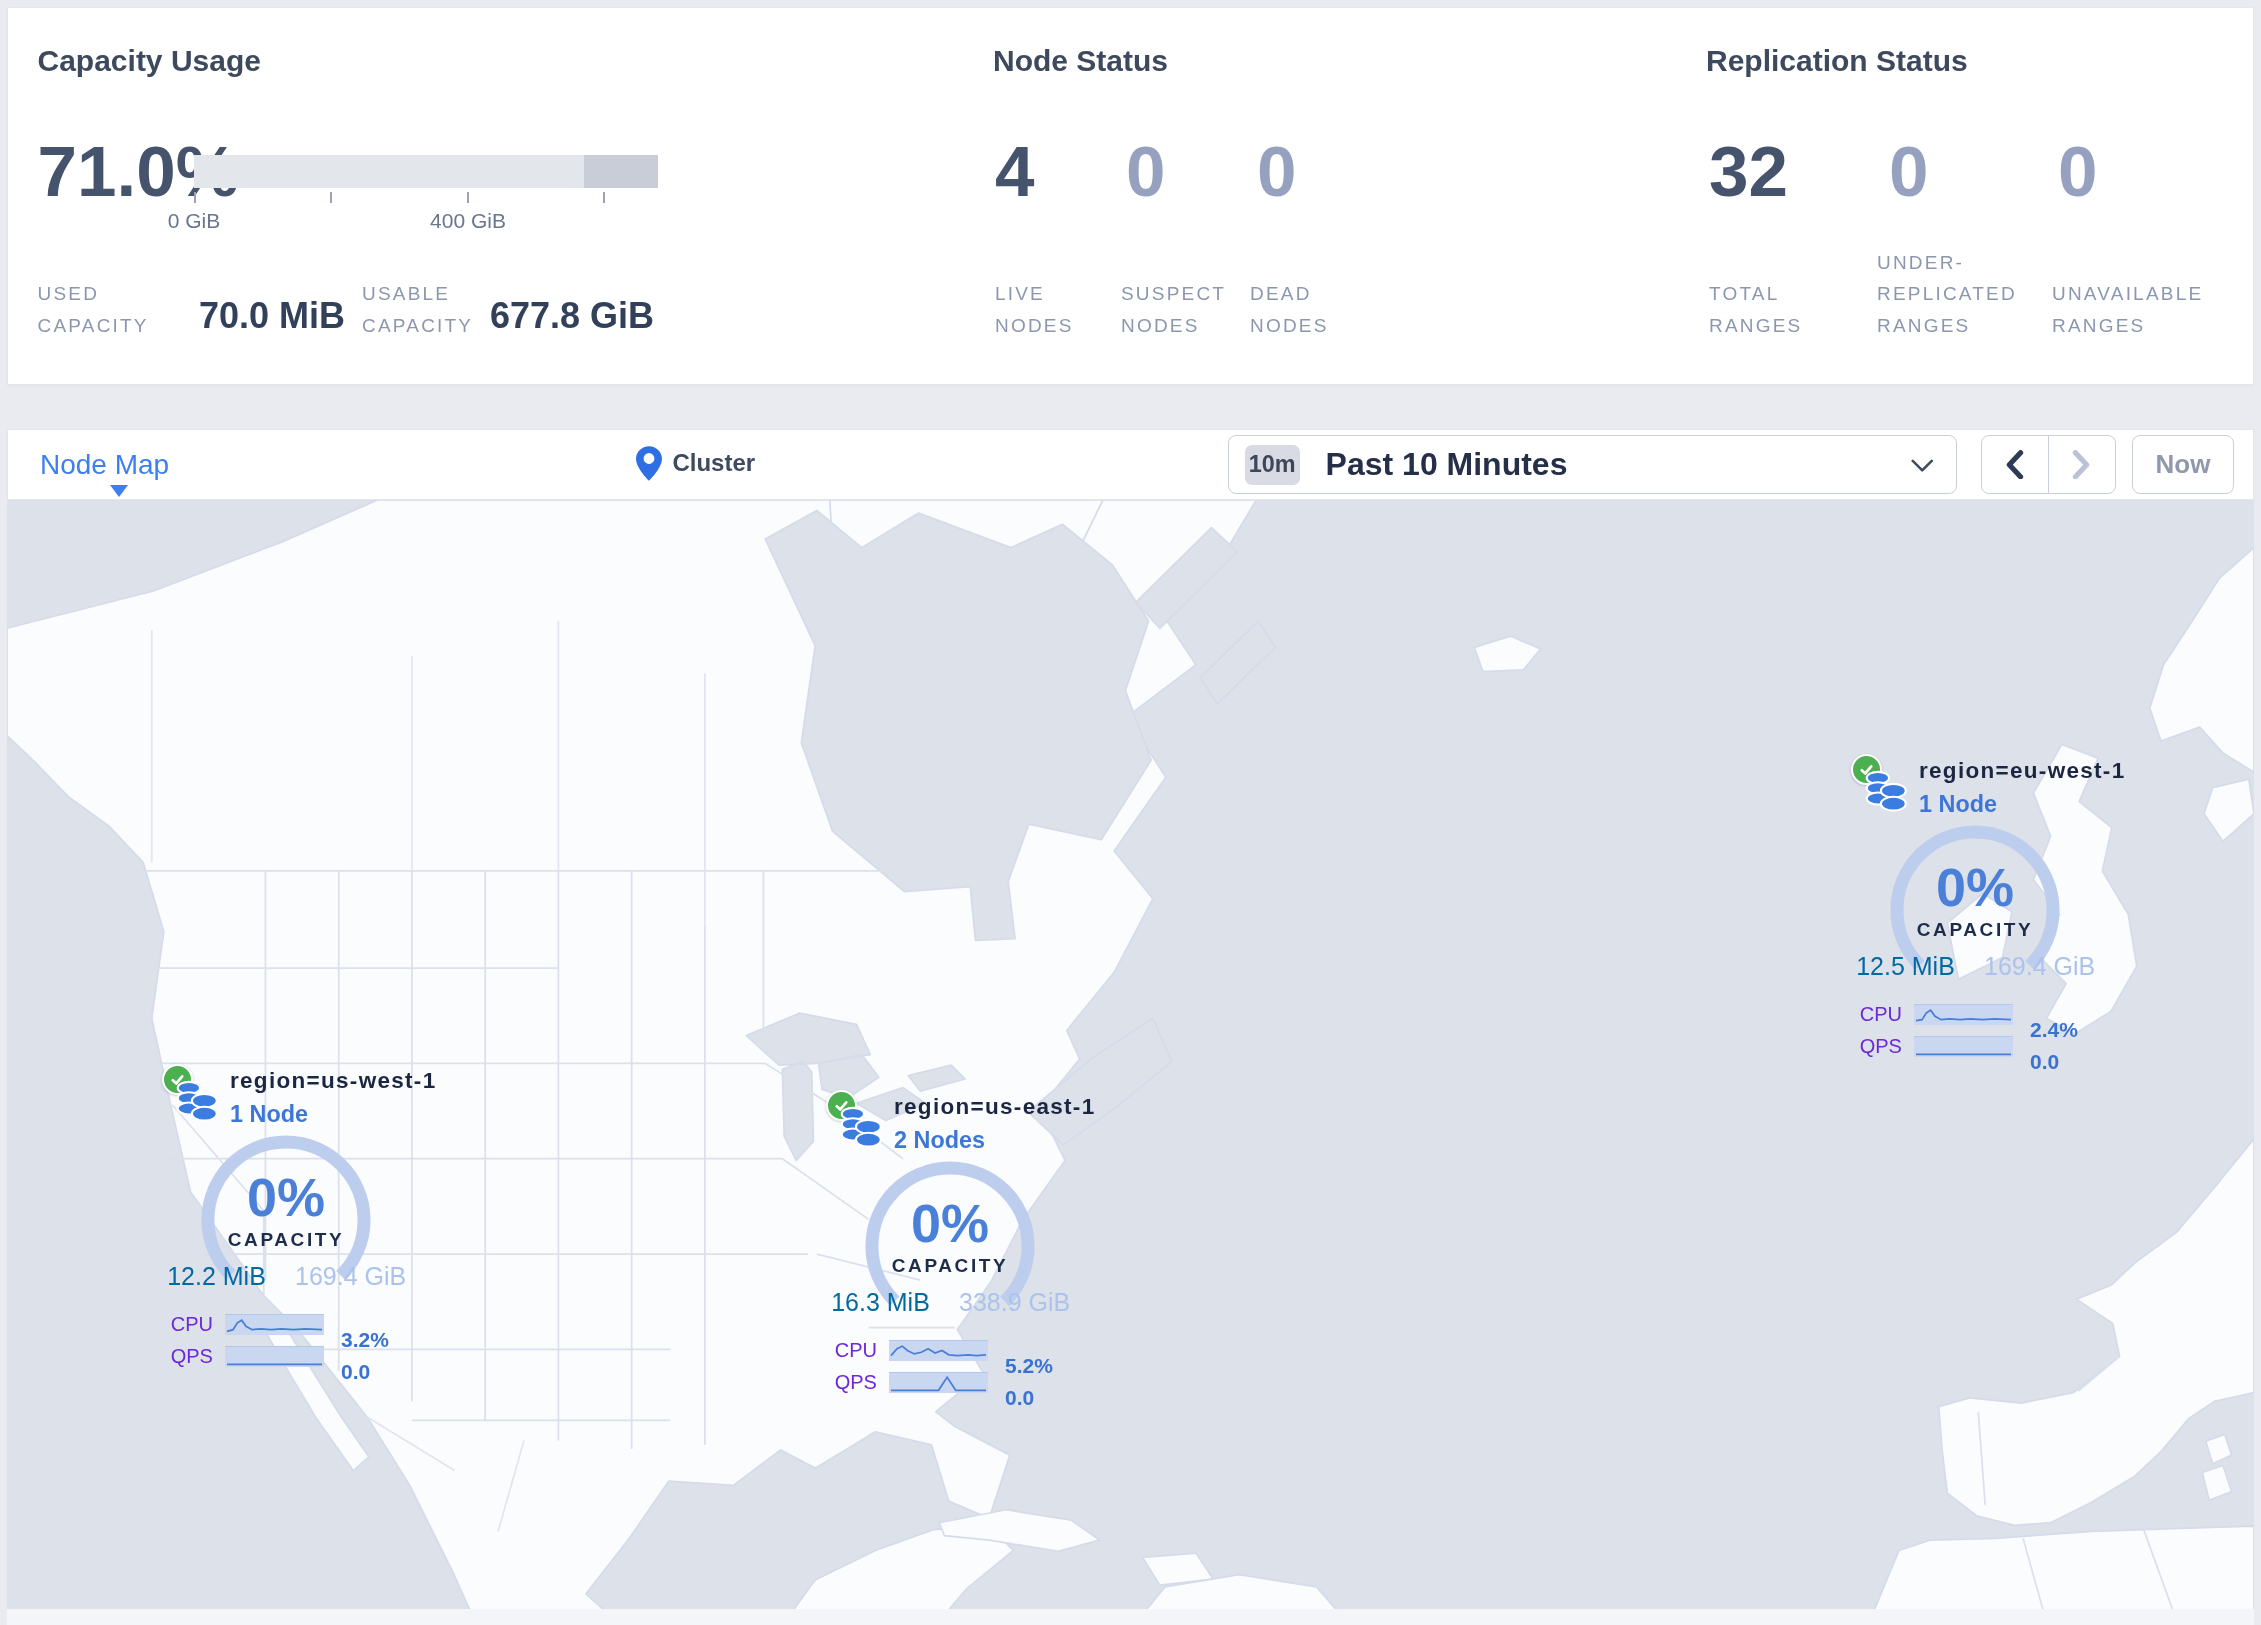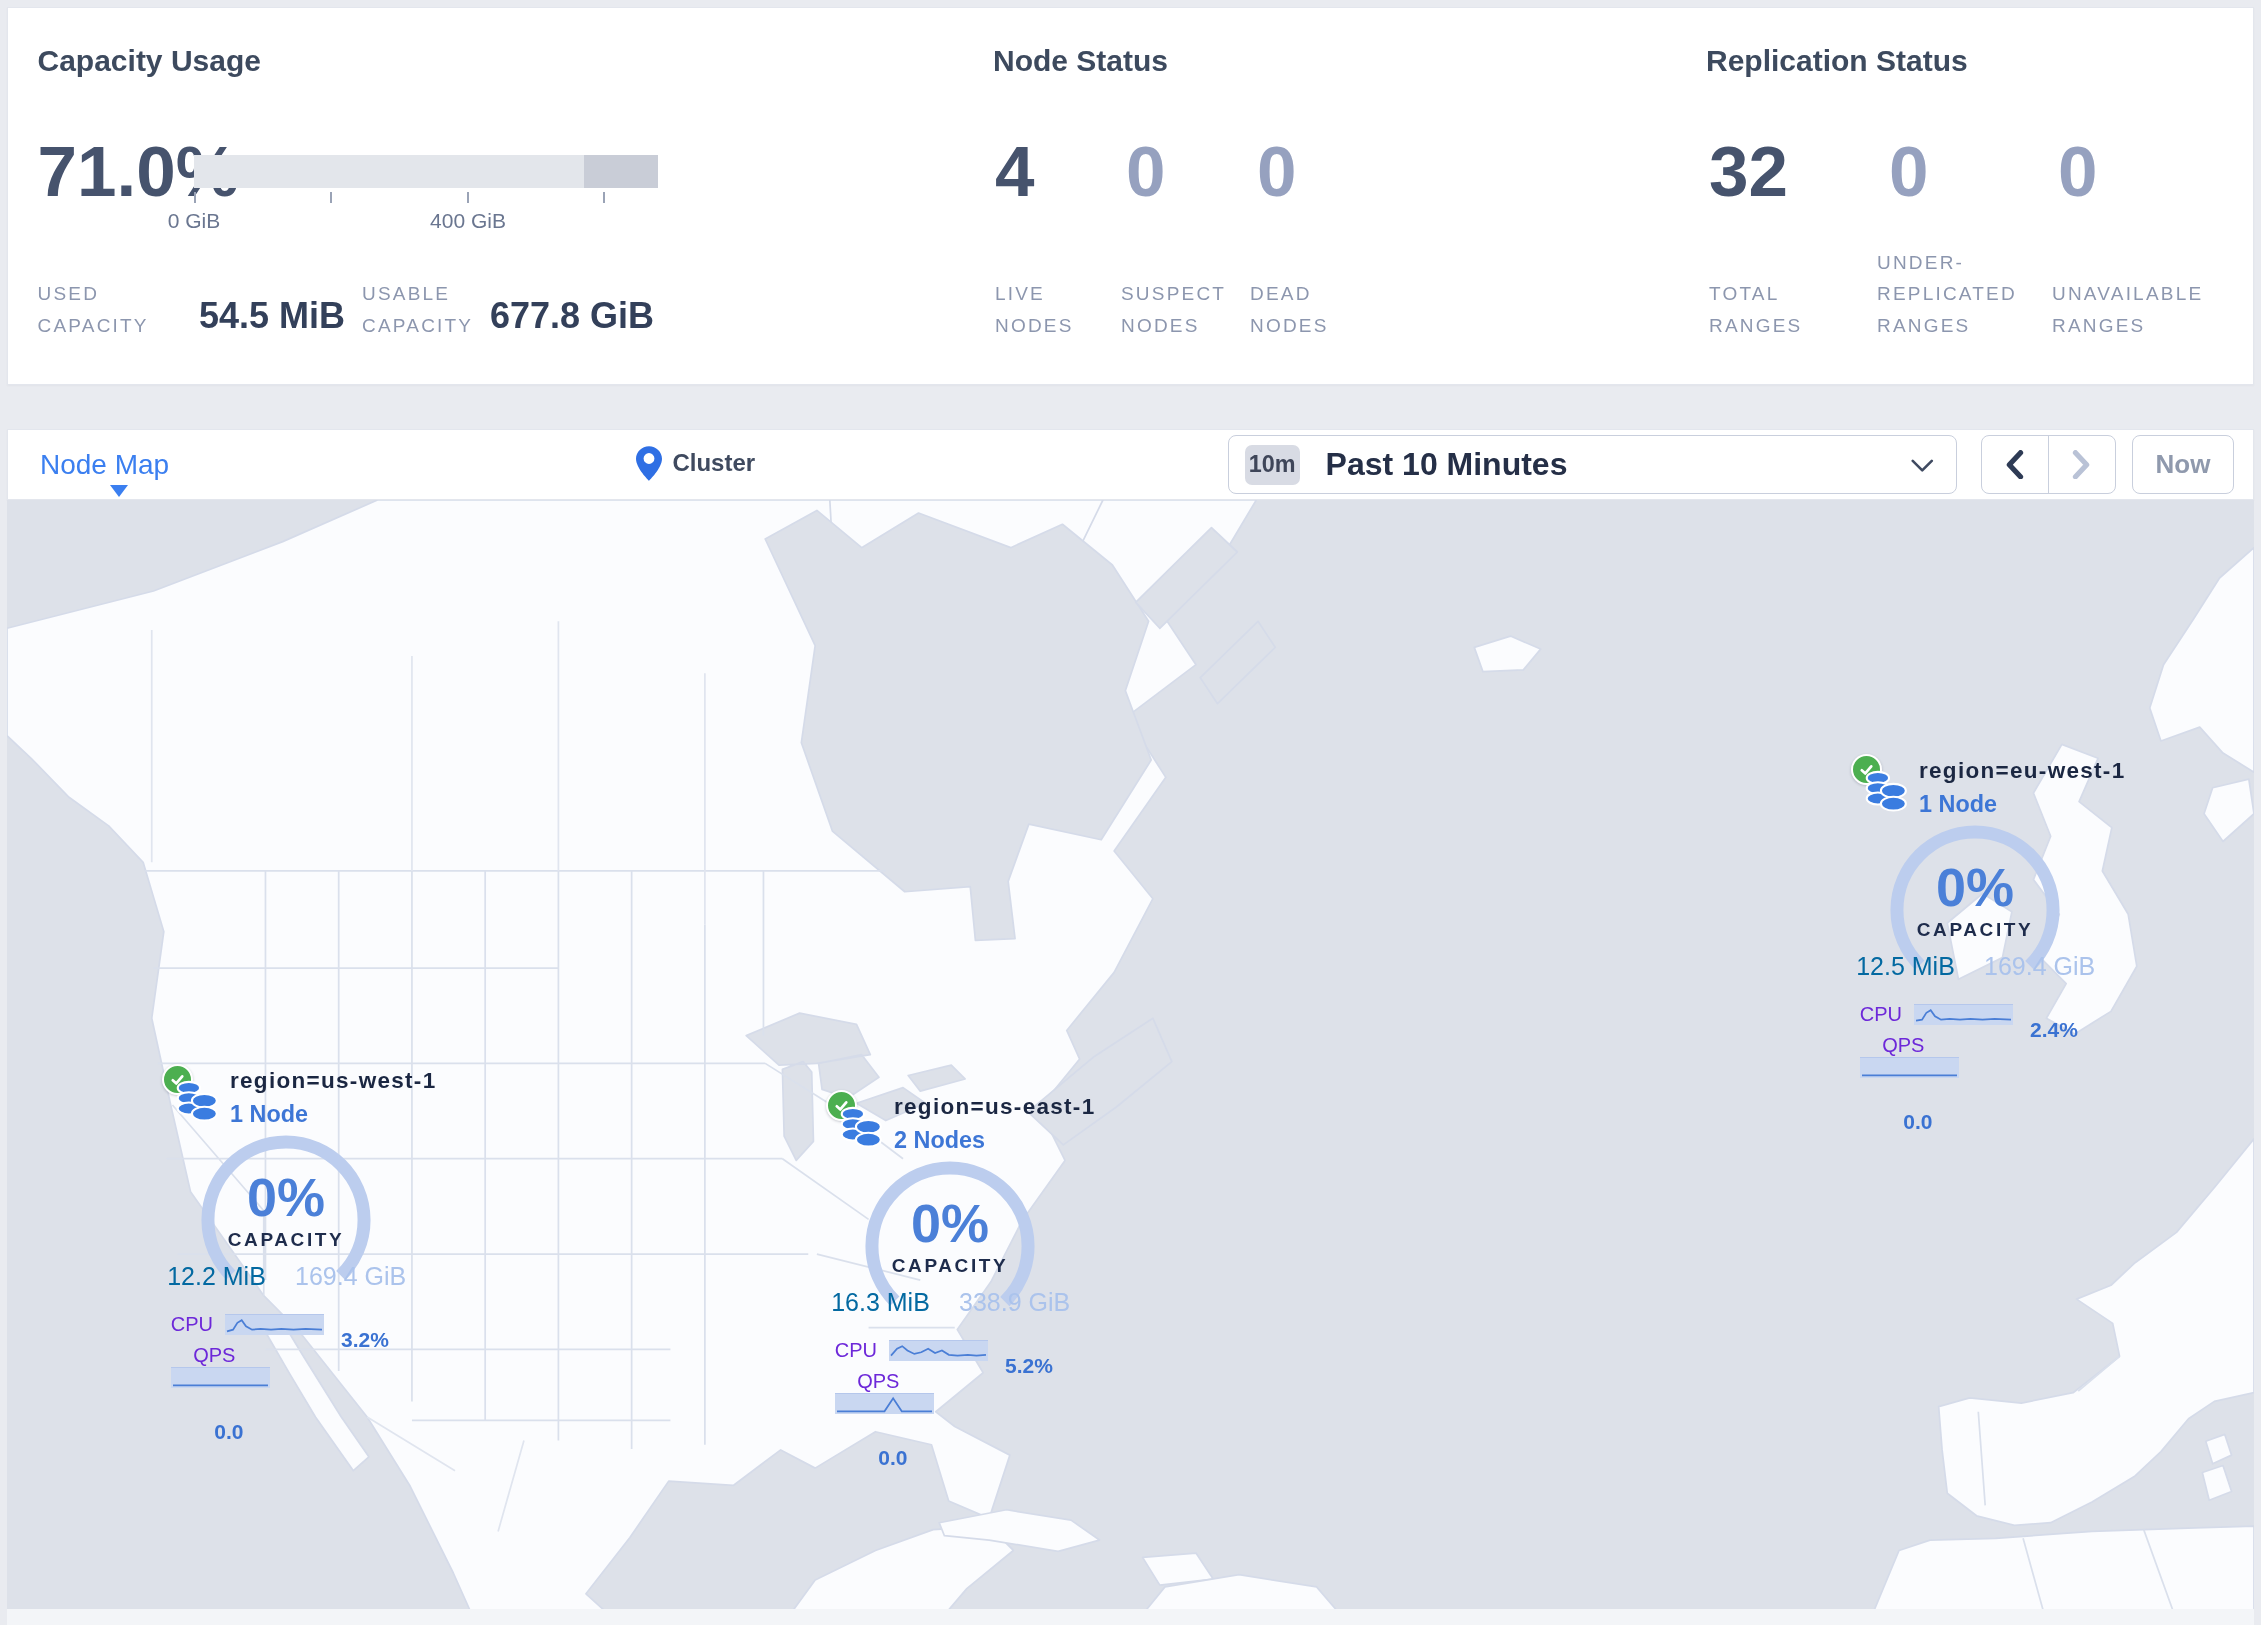--- a/index.html
+++ b/index.html
@@ -50,21 +50,21 @@
   .marker .region { font-size:22.5px; font-weight:700; color:#1b2742; letter-spacing:1.3px; white-space:nowrap; }
   .marker .nodes { font-size:23.4px; font-weight:700; color:#3d76d6; margin-top:7px; }
   .marker .gauge { position:absolute; left:39px; top:71px; }
   .marker .pct { position:absolute; left:39px; top:102px; width:170px; text-align:center; font-size:54px; font-weight:700; color:#4b80d8; }
   .marker .capl { position:absolute; left:39px; top:165px; width:170px; text-align:center; font-size:19px; font-weight:700; color:#1e2c4c; letter-spacing:2.6px; }
   .marker .vals { position:absolute; left:5.2px; top:198px; width:239px; display:flex; justify-content:space-between; }
   .marker .vals .used { font-size:25px; font-weight:400; color:#0369a1; }
   .marker .vals .total { font-size:25px; font-weight:400; color:#abc3ec; }
   .marker .mrow { position:absolute; left:8.7px; display:flex; align-items:center; }
   .marker .mrow.cpu { top:232px; }
-  .marker .mrow.qps { top:280px;flex-direction:column; }
+  .marker .mrow.qps { top:264px; }
   .marker .mrow .rl { width:54px; font-size:20px; font-weight:400; color:#6d28d9; }
   .marker .spark { width:99px; height:21px; background:#c9d7f1; border-top:1.7px solid #b5c7ec; position:relative; }
   .marker .mrow .rv { margin-left:17.3px; font-size:21px; font-weight:700; color:#3a72d2;margin-top:32px; }
 </style>
 </head>
 <body>
 
 <div id="stats" class="card">
 
   <div class="panel-title" style="left:29.5px">Capacity Usage</div>
@@ -73,21 +73,21 @@
       <div class="dark"></div>
     </div>
   <div class="tick" style="left:186px"></div>
   <div class="tick" style="left:322px"></div>
   <div class="tick" style="left:459px"></div>
   <div class="tick" style="left:595px"></div>
   <div class="tick-label" style="left:134px">0 GiB</div>
   <div class="tick-label" style="left:408px">400 GiB</div>
   <div class="stat-label" style="left:29.5px">USED
 CAPACITY</div>
-  <div class="stat-value" style="left:191px; bottom:47px">54.5 MiB</div>
+  <div class="stat-value" style="left:191px; bottom:47px">70.0 MiB</div>
   <div class="stat-label" style="left:354px">USABLE
 CAPACITY</div>
   <div class="stat-value" style="left:482px; bottom:47px">677.8 GiB</div>
 
   <div class="panel-title" style="left:985px">Node Status</div>
   <div class="bignum" style="left:987px">4</div>
   <div class="bignum dim" style="left:1118px">0</div>
   <div class="bignum dim" style="left:1249px">0</div>
   <div class="stat-label" style="left:987px">LIVE
 NODES</div>

